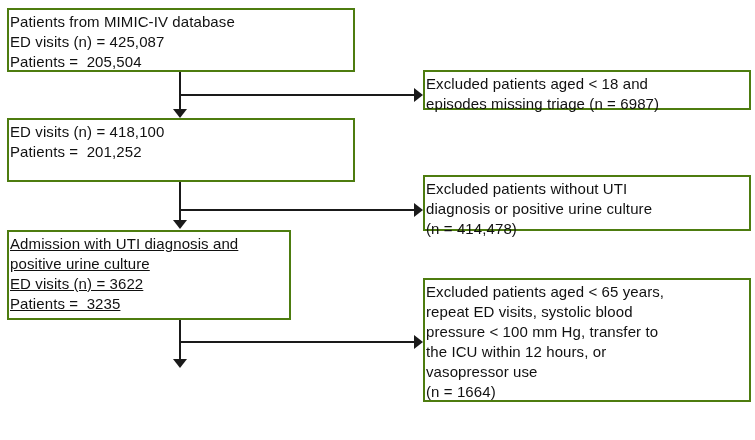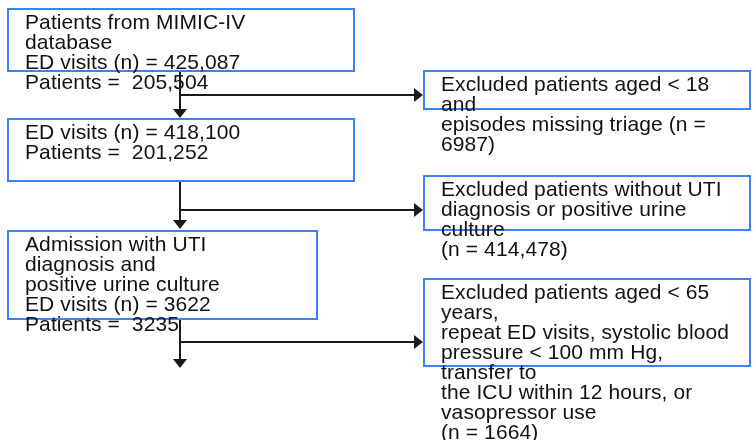--- a/index.html
+++ b/index.html
@@ -12,24 +12,24 @@
     width: 755px;
     height: 440px;
     background: #ffffff;
     font-family: "Liberation Sans", "DejaVu Sans", sans-serif;
     color: #111111;
     overflow: hidden;
   }
   .flow-box {
     position: absolute;
     box-sizing: border-box;
-    border: 2px solid #3b82f6;
+    border: 2px solid #4d7c0f;
     background: #ffffff;
-    padding: 2px 16px;
-    font-size: 21px;
+    padding: 2px 1px;
+    font-size: 15px;
     line-height: 20px;
     letter-spacing: 0.1px;
   }
   .flow-line {
     white-space: pre-wrap;
   }
   
   .v-line {
     position: absolute;
     width: 2px;
@@ -53,27 +53,27 @@
     width: 0;
     height: 0;
     border-top: 7px solid transparent;
     border-bottom: 7px solid transparent;
     border-left: 9px solid #1a1a1a;
   }
 
   
   #box-source            { left: 7px;   top: 8px;   width: 348px; height: 64px; }
   #box-initial-inclusion { left: 7px;   top: 118px; width: 348px; height: 64px; }
-  #box-uti-admission     { left: 7px;   top: 230px; width: 311px; height: 90px; }
+  #box-uti-admission     { left: 7px;   top: 230px; width: 284px; height: 90px; text-decoration: underline; }
   #box-elderly-final     { left: 7px;   top: 369px; width: 348px; height: 66px; }
 
   
   #box-exclusion-1 { left: 423px; top: 70px;  width: 328px; height: 40px; }
   #box-exclusion-2 { left: 423px; top: 175px; width: 328px; height: 56px; }
-  #box-exclusion-3 { left: 423px; top: 278px; width: 328px; height: 89px; }
+  #box-exclusion-3 { left: 423px; top: 278px; width: 328px; height: 124px; }
 
   
   #vline-1 { left: 179px; top: 72px;  height: 38px; }
   #vline-2 { left: 179px; top: 182px; height: 39px; }
   #vline-3 { left: 179px; top: 320px; height: 40px; }
   #ah-down-1 { left: 173px; top: 109px; }
   #ah-down-2 { left: 173px; top: 220px; }
   #ah-down-3 { left: 173px; top: 359px; }
 
   

